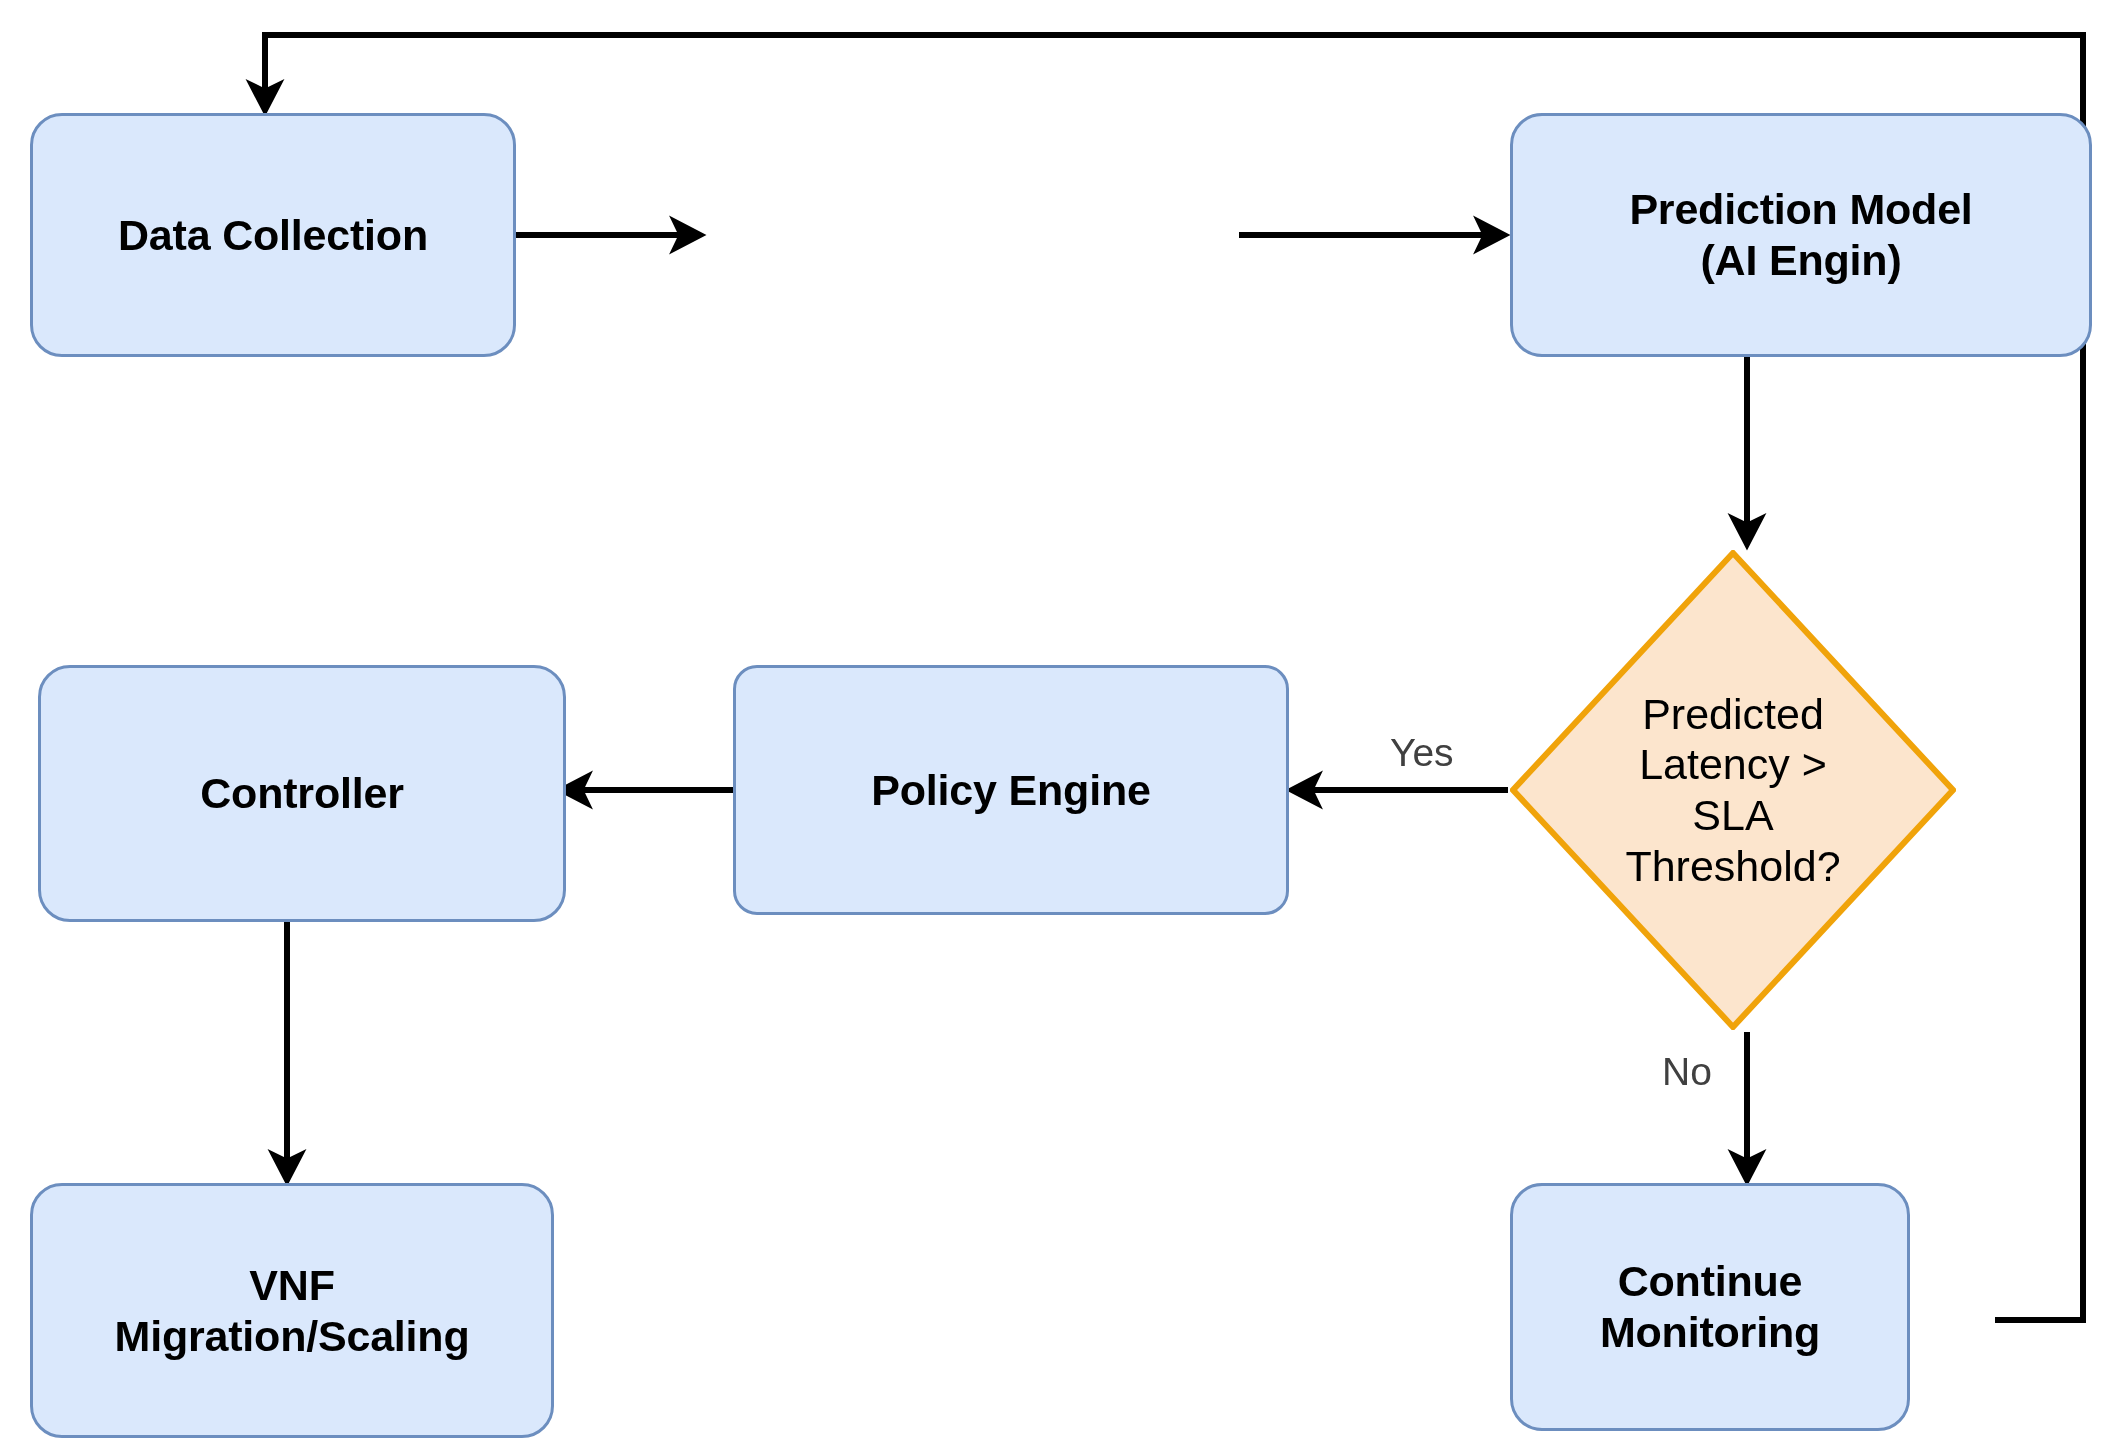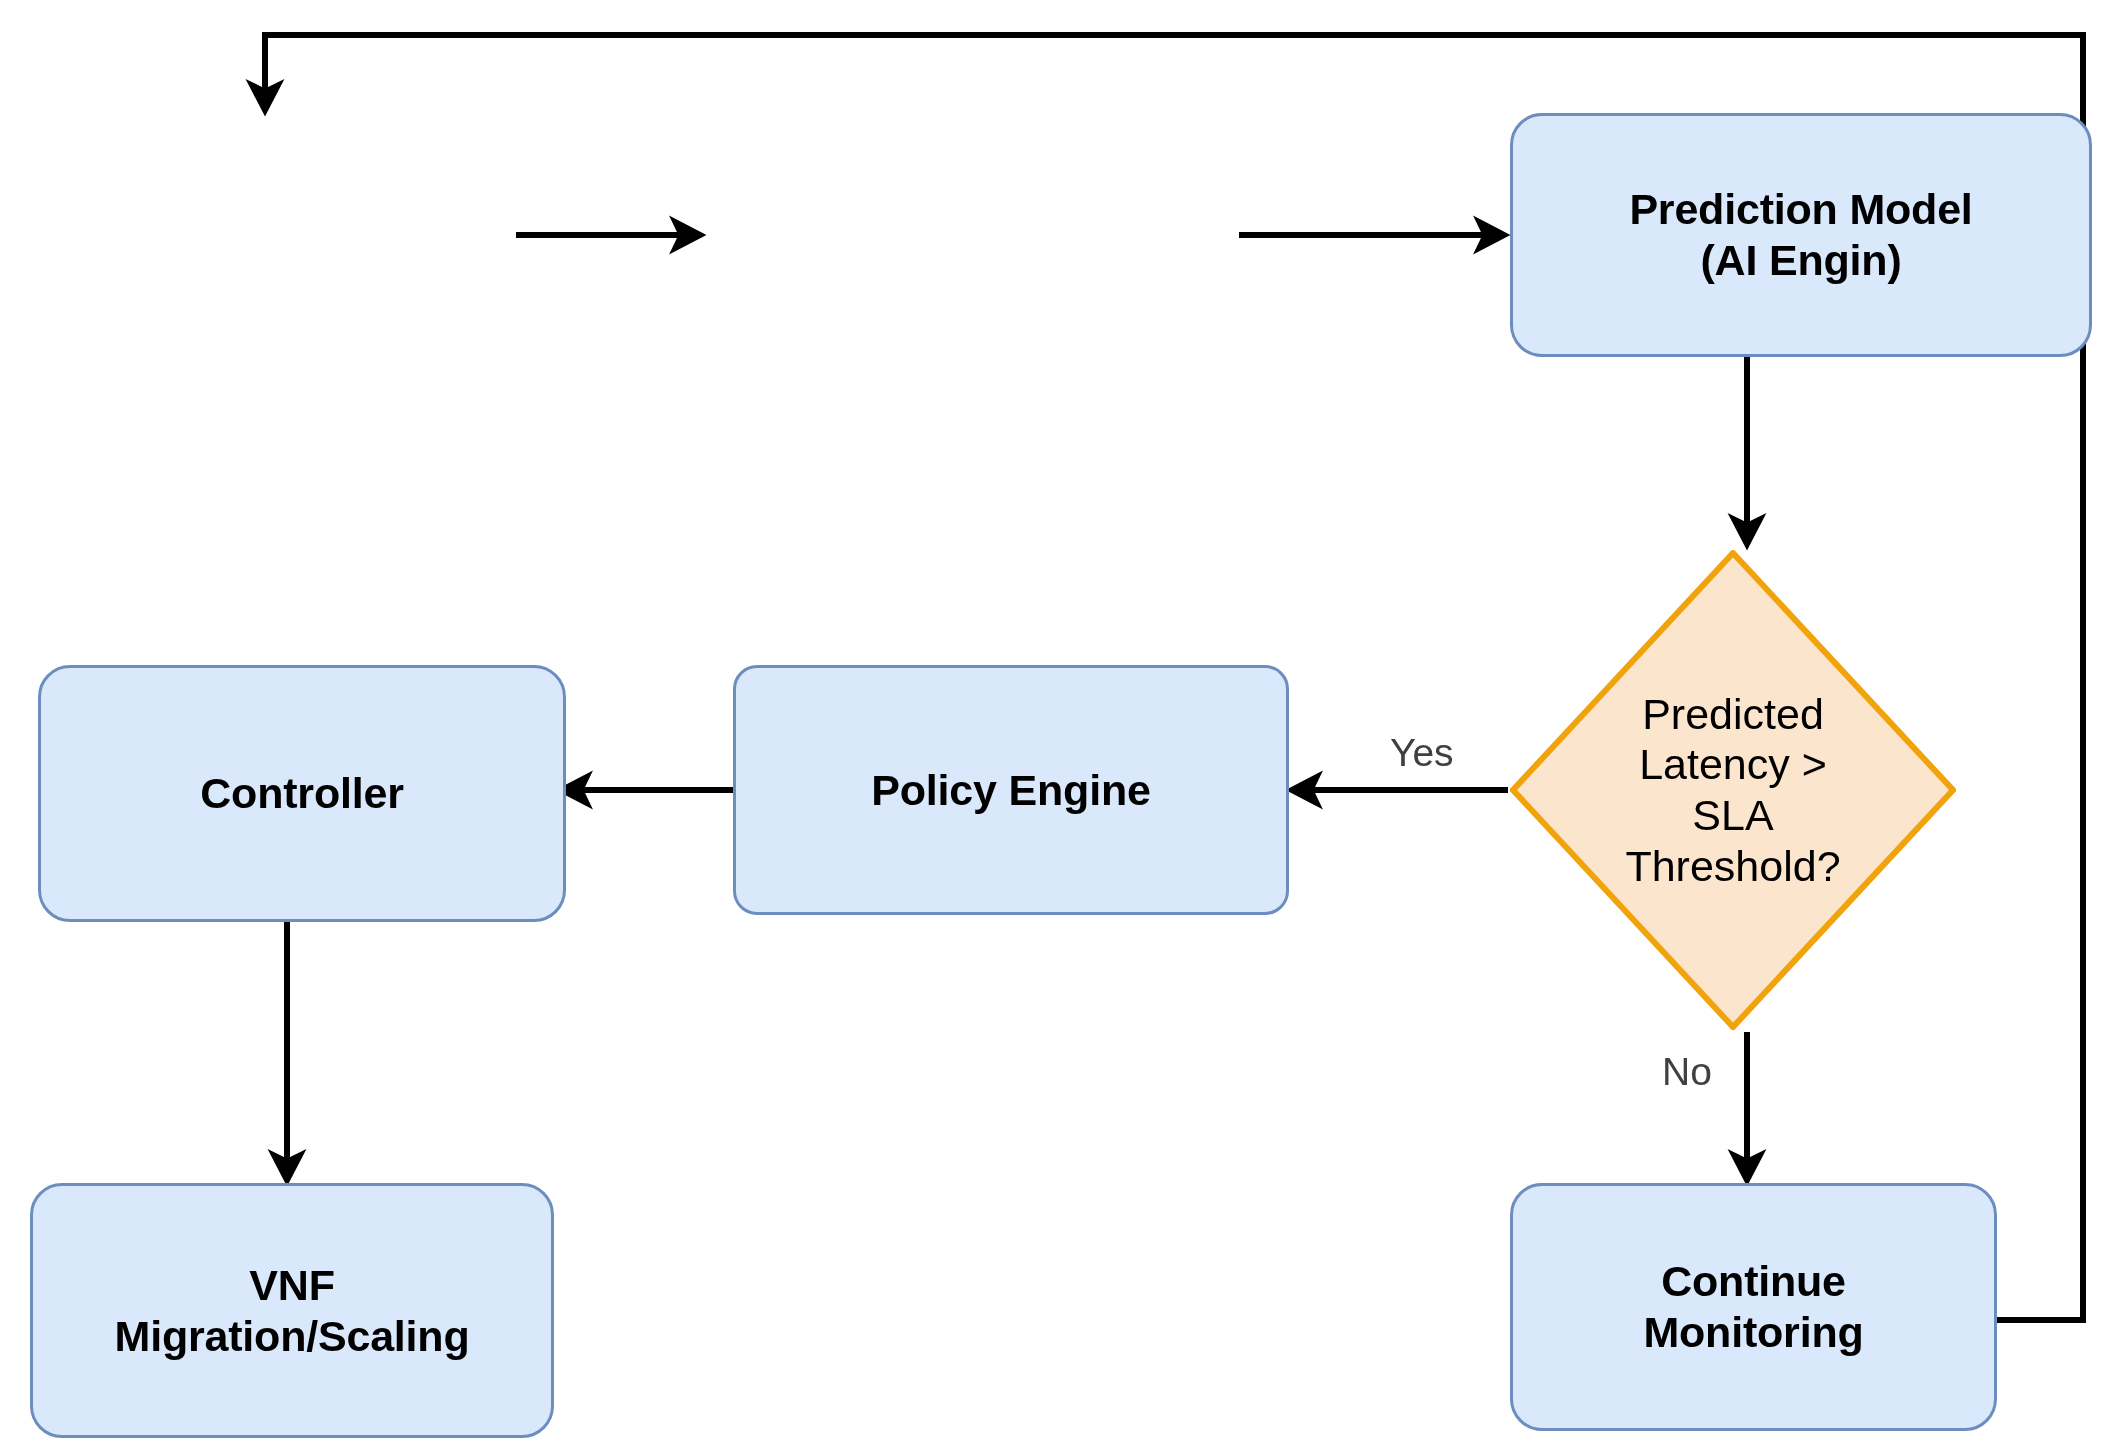--- a/index.html
+++ b/index.html
@@ -98,20 +98,23 @@
 
     <path d="M 733 790 L 562 790" stroke="#000000" stroke-width="6" fill="none" marker-end="url(#arrow)"></path>
 
     <path d="M 287 922 L 287 1180" stroke="#000000" stroke-width="6" fill="none" marker-end="url(#arrow)"></path>
 
     <path d="M 1747 1032 L 1747 1180" stroke="#000000" stroke-width="6" fill="none" marker-end="url(#arrow)"></path>
 
     <path d="M 1995 1320 L 2083 1320 L 2083 35 L 265 35 L 265 110" stroke="#000000" stroke-width="6" fill="none" marker-end="url(#arrow)"></path>
   </svg>
 
+  <div class="node process" style="left:30px; top:113px; width:486px; height:244px;">
+    <span class="node-label">Data Collection</span>
+  </div>
 
 
   <div class="node process" style="left:1510px; top:113px; width:582px; height:244px;">
     <span class="node-label">Prediction Model
 (AI Engin)</span>
   </div>
 
   <div class="node decision">
     <svg class="diamond-shape" viewBox="0 0 446 480" preserveAspectRatio="none" xmlns="http://www.w3.org/2000/svg">
       <polygon points="223,3 443,240 223,477 3,240" fill="#fce5cd" stroke="#f0a30a" stroke-width="6"></polygon>
@@ -128,21 +131,21 @@
 
   <div class="node process" style="left:30px; top:665px; width:528px; height:257px;margin-left:8px;">
     <span class="node-label">Controller</span>
   </div>
 
   <div class="node process" style="left:30px; top:1183px; width:524px; height:255px;">
     <span class="node-label">VNF
 Migration/Scaling</span>
   </div>
 
-  <div class="node process" style="left:1510px; top:1183px; width:487px; height:248px;">
+  <div class="node process" style="left:1510px; top:1183px; width:400px; height:248px;">
     <span class="node-label">Continue
 Monitoring</span>
   </div>
 
   <span class="edge-label" style="left:1390px; top:731px;">Yes</span>
 
   <span class="edge-label" style="left:1662px; top:1050px;">No</span>
 
 </div>
 

